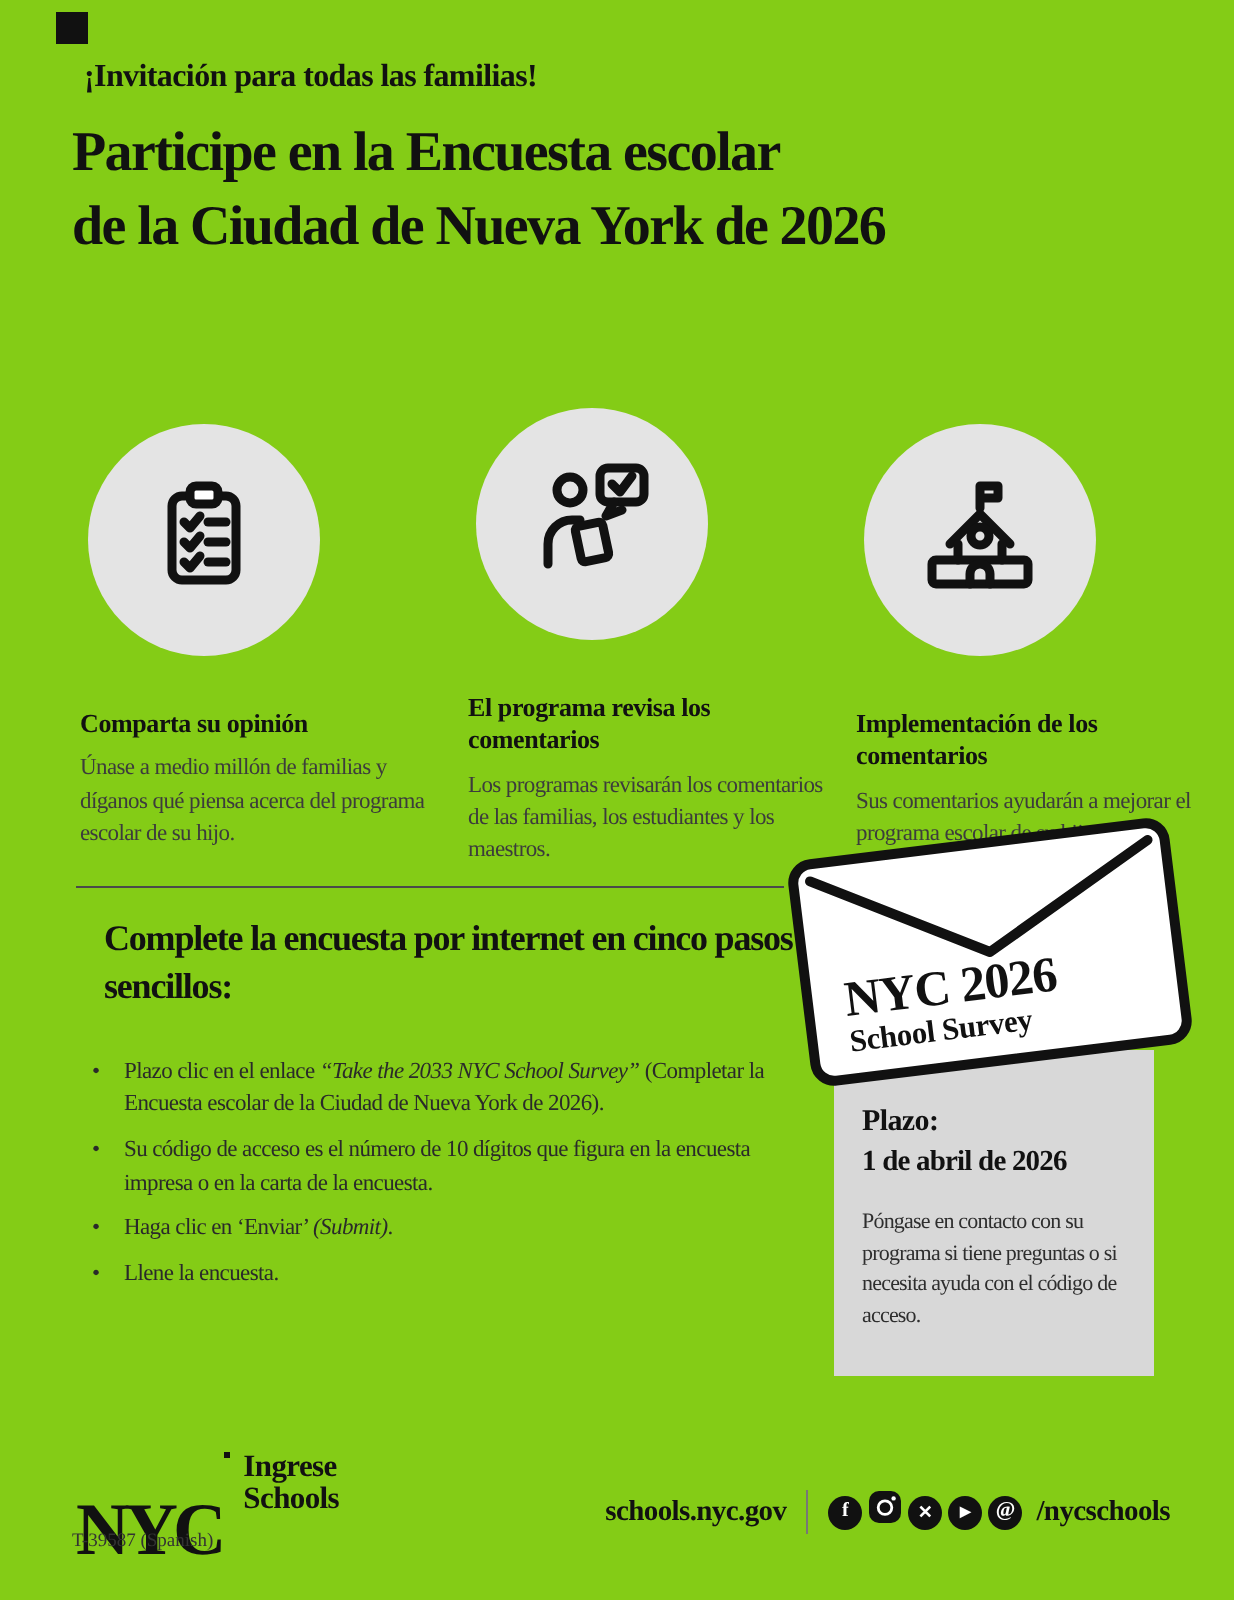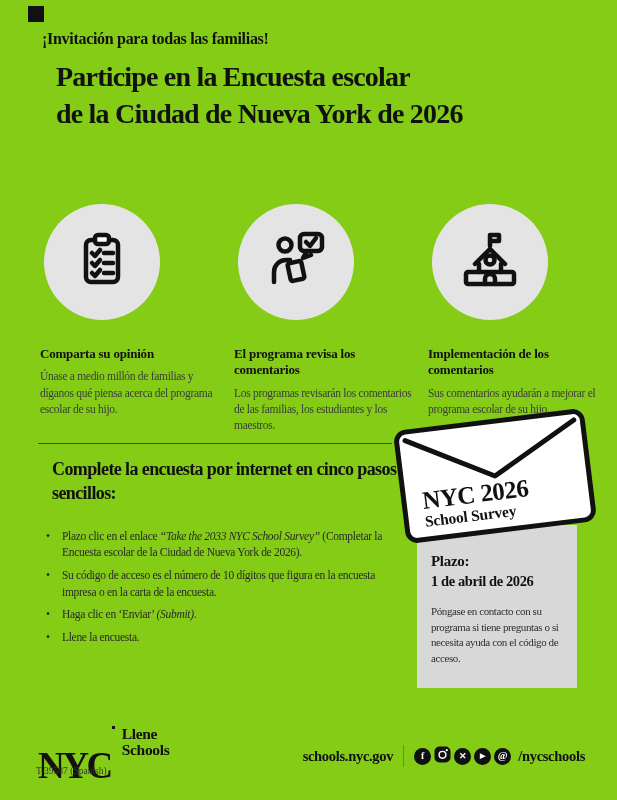--- a/index.html
+++ b/index.html
@@ -3,23 +3,23 @@
 <meta charset="utf-8">
 <style>
   html,body { margin:0; padding:0; background:#fff; }
   .page {
     position:relative; width:617px; height:800px; background:#84cc16;
     font-family:Liberation Serif, serif; color:#111; overflow:hidden;
   }
   .corner-mark { position:absolute; left:28px; top:6px; width:16px; height:16px; background:#111; }
 
   .subtitle { position:absolute; left:42px; top:30px; font-size:16px; font-weight:bold; letter-spacing:-0.3px; }
-  .title { position:absolute; left:56px; top:58px; font-size:28px; font-weight:bold; letter-spacing:-0.8px; line-height:37px; }
+  .title { position:absolute; left:36px; top:58px; font-size:28px; font-weight:bold; letter-spacing:-0.8px; line-height:37px; }
 
-  .features { position:absolute; left:40px; top:204px; display:flex; gap:12px; }
+  .features { position:absolute; left:40px; top:204px; display:flex; gap:12px;align-items:center; }
   .feature { width:182px; }
   .feature-circle { width:116px; height:116px; border-radius:50%; background:#E4E4E4;
     display:flex; align-items:center; justify-content:center; margin-left:4px; }
   .feature h3 { margin:26px 0 6px; font-size:13px; font-weight:bold; letter-spacing:-0.2px; line-height:1.25; width:150px; }
   .feature p { margin:0; font-size:11.5px; line-height:1.42; letter-spacing:-0.3px; color:#3c3c3c; width:180px; }
 
   .divider { position:absolute; left:38px; top:443px; width:354px; border-top:1.5px solid #4a4a4a; }
 
   .steps { position:absolute; left:40px; top:458px; width:382px; }
   .steps h2 { margin:0 12px 22px; font-size:18px; font-weight:bold; letter-spacing:-0.6px; line-height:1.32; width:378px; }
@@ -158,21 +158,21 @@
   <div class="deadline-box">
     <div class="deadline-label">Plazo:</div>
     <div class="deadline-date">1 de abril de 2026</div>
     <div class="deadline-note">Póngase en contacto con su programa si tiene preguntas o si necesita ayuda con el código de acceso.</div>
   </div>
 
   <div class="footer-logo">
     <span class="nyc-word">NYC</span>
     <span class="tm-mark"></span>
     <span class="logo-right">
-      <div>Llene</div>
+      <div>Ingrese</div>
       <div>Schools</div>
     </span>
   </div>
   <div class="form-number">T-39587 (Spanish)</div>
 
   <div class="footer-right">
     <span class="website">schools.nyc.gov</span>
     <span class="vline"></span>
     <span class="social-row">
       <span class="sic">f</span>

